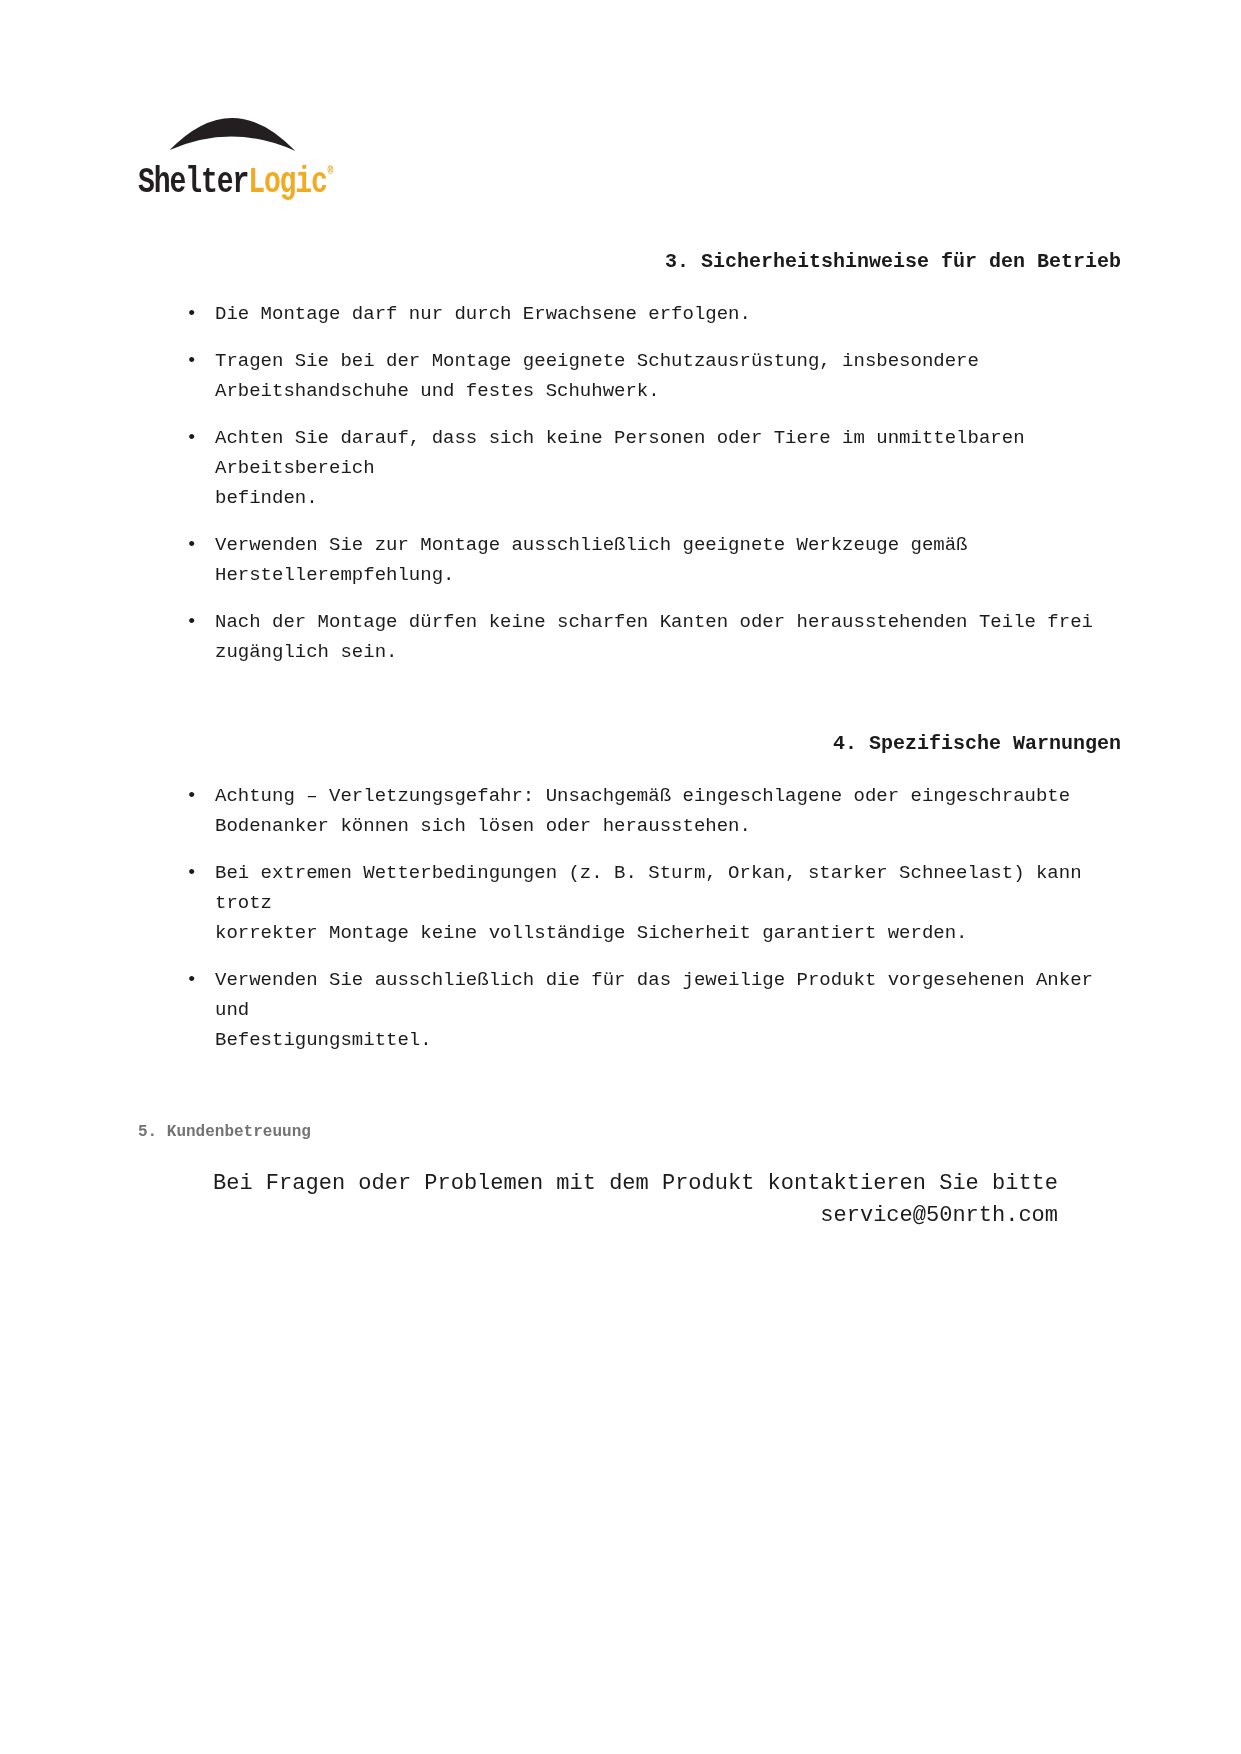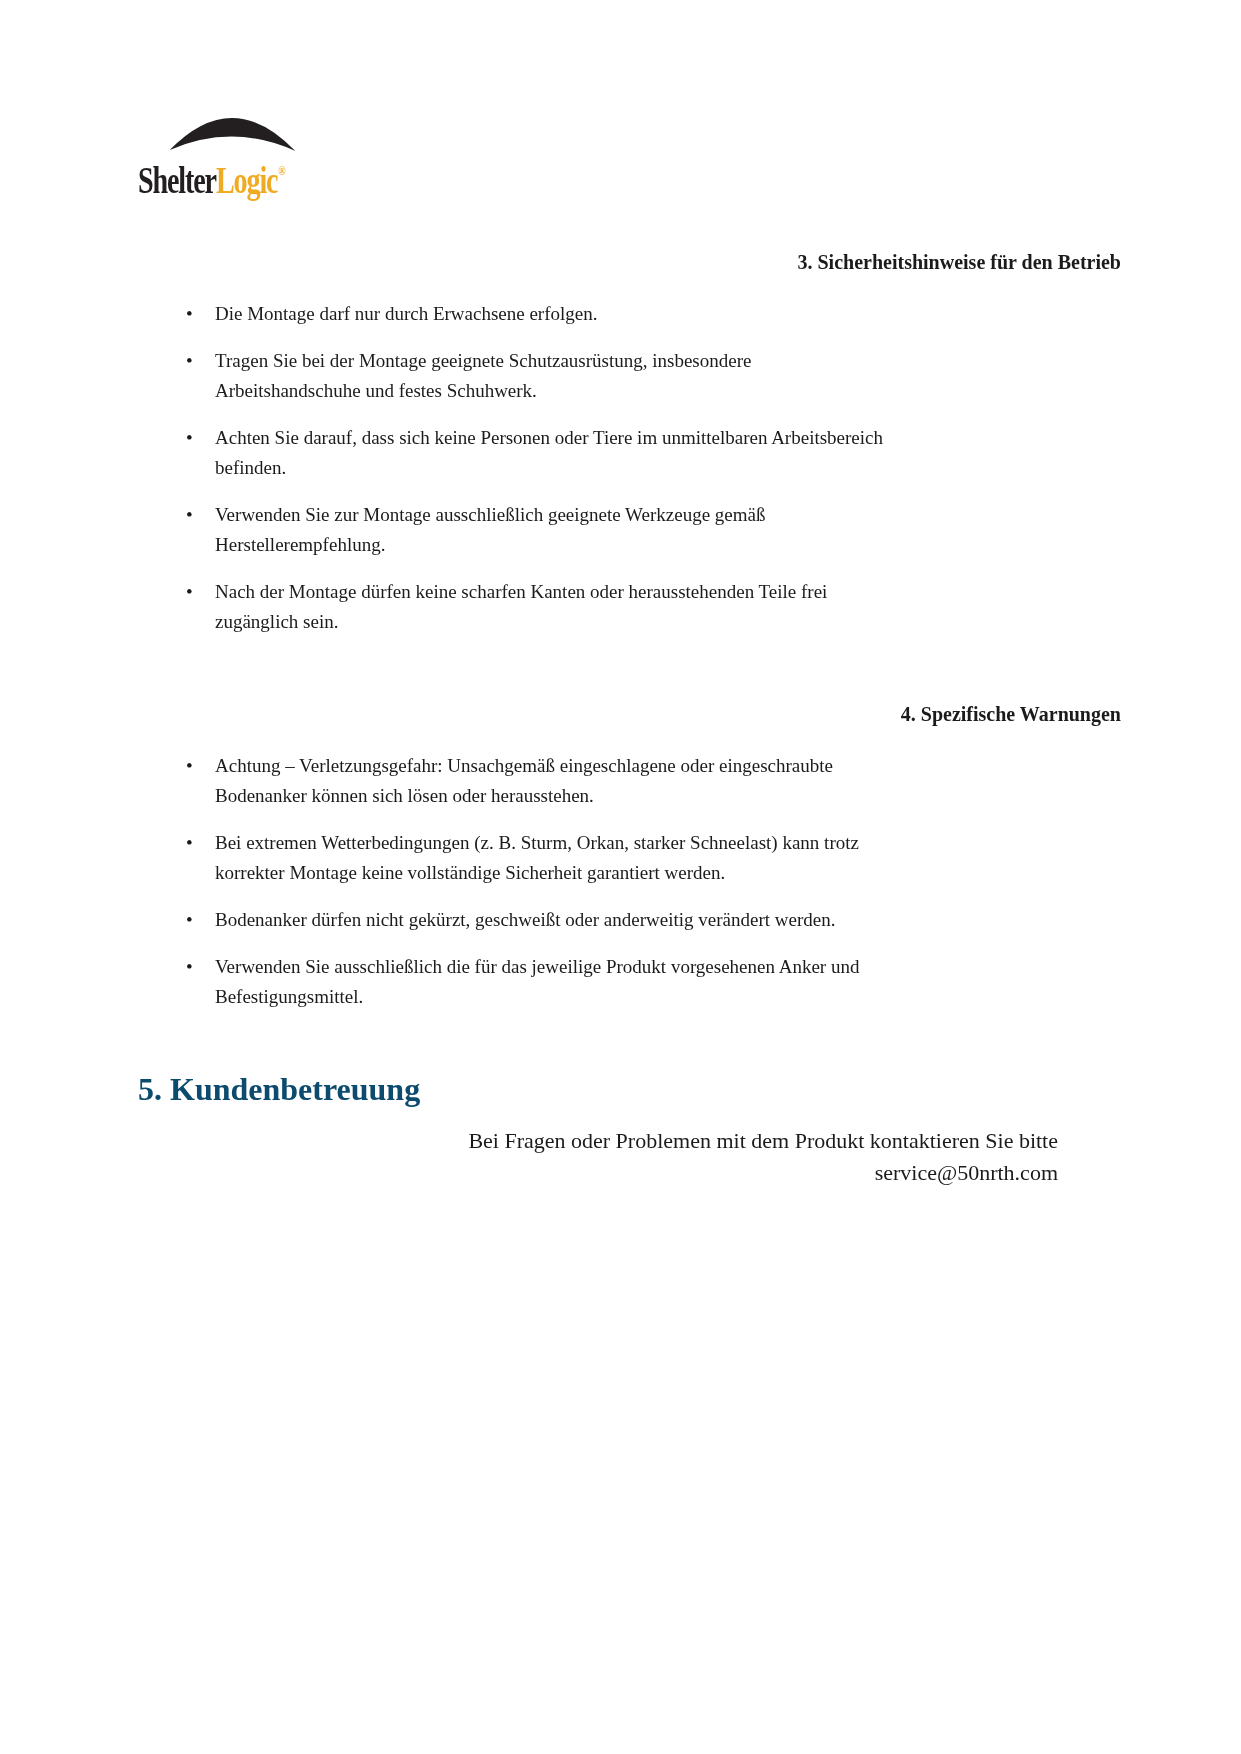--- a/index.html
+++ b/index.html
@@ -2,21 +2,21 @@
 <html><head>
 <meta charset="utf-8">
 <style>
   html,body { margin:0; padding:0; background:#ffffff; }
   .page {
     position:relative;
     width:1241px; height:1754px;
     background:#ffffff;
     box-sizing:border-box;
     padding:95px 120px 7px 138px;
-    font-family:Liberation Serif, serif;
+    font-family:Liberation Mono, monospace;
     color:#1b1b1b;
     overflow:hidden;
   }
   
   .logo { position:relative; width:200px; height:102px; margin-bottom:52px; }
   .swoosh { position:absolute; left:28px; top:4px; width:133px; height:54px; }
   .wordmark {
     position:absolute; left:0; top:56px;
     font-weight:bold; font-size:37px; letter-spacing:-1.5px;
     transform:scaleX(0.76); transform-origin:left center;
@@ -43,21 +43,21 @@
     max-width:920px;
   }
   li.bullet::before {
     content:"\2022";
     position:absolute; left:-29px; top:0;
     font-size:19px; line-height:30px; color:#1b1b1b;
   }
   li.bullet.bold { font-weight:bold; }
   
   .contact-heading {
-    font-size:32px; font-weight:bold; color:#0c4a6e;
+    font-size:16px; font-weight:bold; color:#737373;
     margin:62px 0 9px 0; line-height:30px;
   }
   .contact-text {
     font-size:22px; line-height:32px;
     margin:21px 0 0 0;
     white-space:pre-line;
     max-width:920px;
     text-align:right;
   }
 </style>
@@ -90,21 +90,20 @@
 zugänglich sein.</li>
         </ul>
       </section>
       <section class="doc-section">
         <h2 class="sec-heading">4. Spezifische Warnungen</h2>
         <ul class="bullets">
           <li class="bullet">Achtung – Verletzungsgefahr: Unsachgemäß eingeschlagene oder eingeschraubte
 Bodenanker können sich lösen oder herausstehen.</li>
           <li class="bullet">Bei extremen Wetterbedingungen (z. B. Sturm, Orkan, starker Schneelast) kann trotz
 korrekter Montage keine vollständige Sicherheit garantiert werden.</li>
-          <li class="bullet">Bodenanker dürfen nicht gekürzt, geschweißt oder anderweitig verändert werden.</li>
           <li class="bullet">Verwenden Sie ausschließlich die für das jeweilige Produkt vorgesehenen Anker und
 Befestigungsmittel.</li>
         </ul>
       </section>
     </main>
 
   <section class="contact">
     <h2 class="contact-heading">5. Kundenbetreuung</h2>
     <p class="contact-text">Bei Fragen oder Problemen mit dem Produkt kontaktieren Sie bitte
 service@50nrth.com</p>

